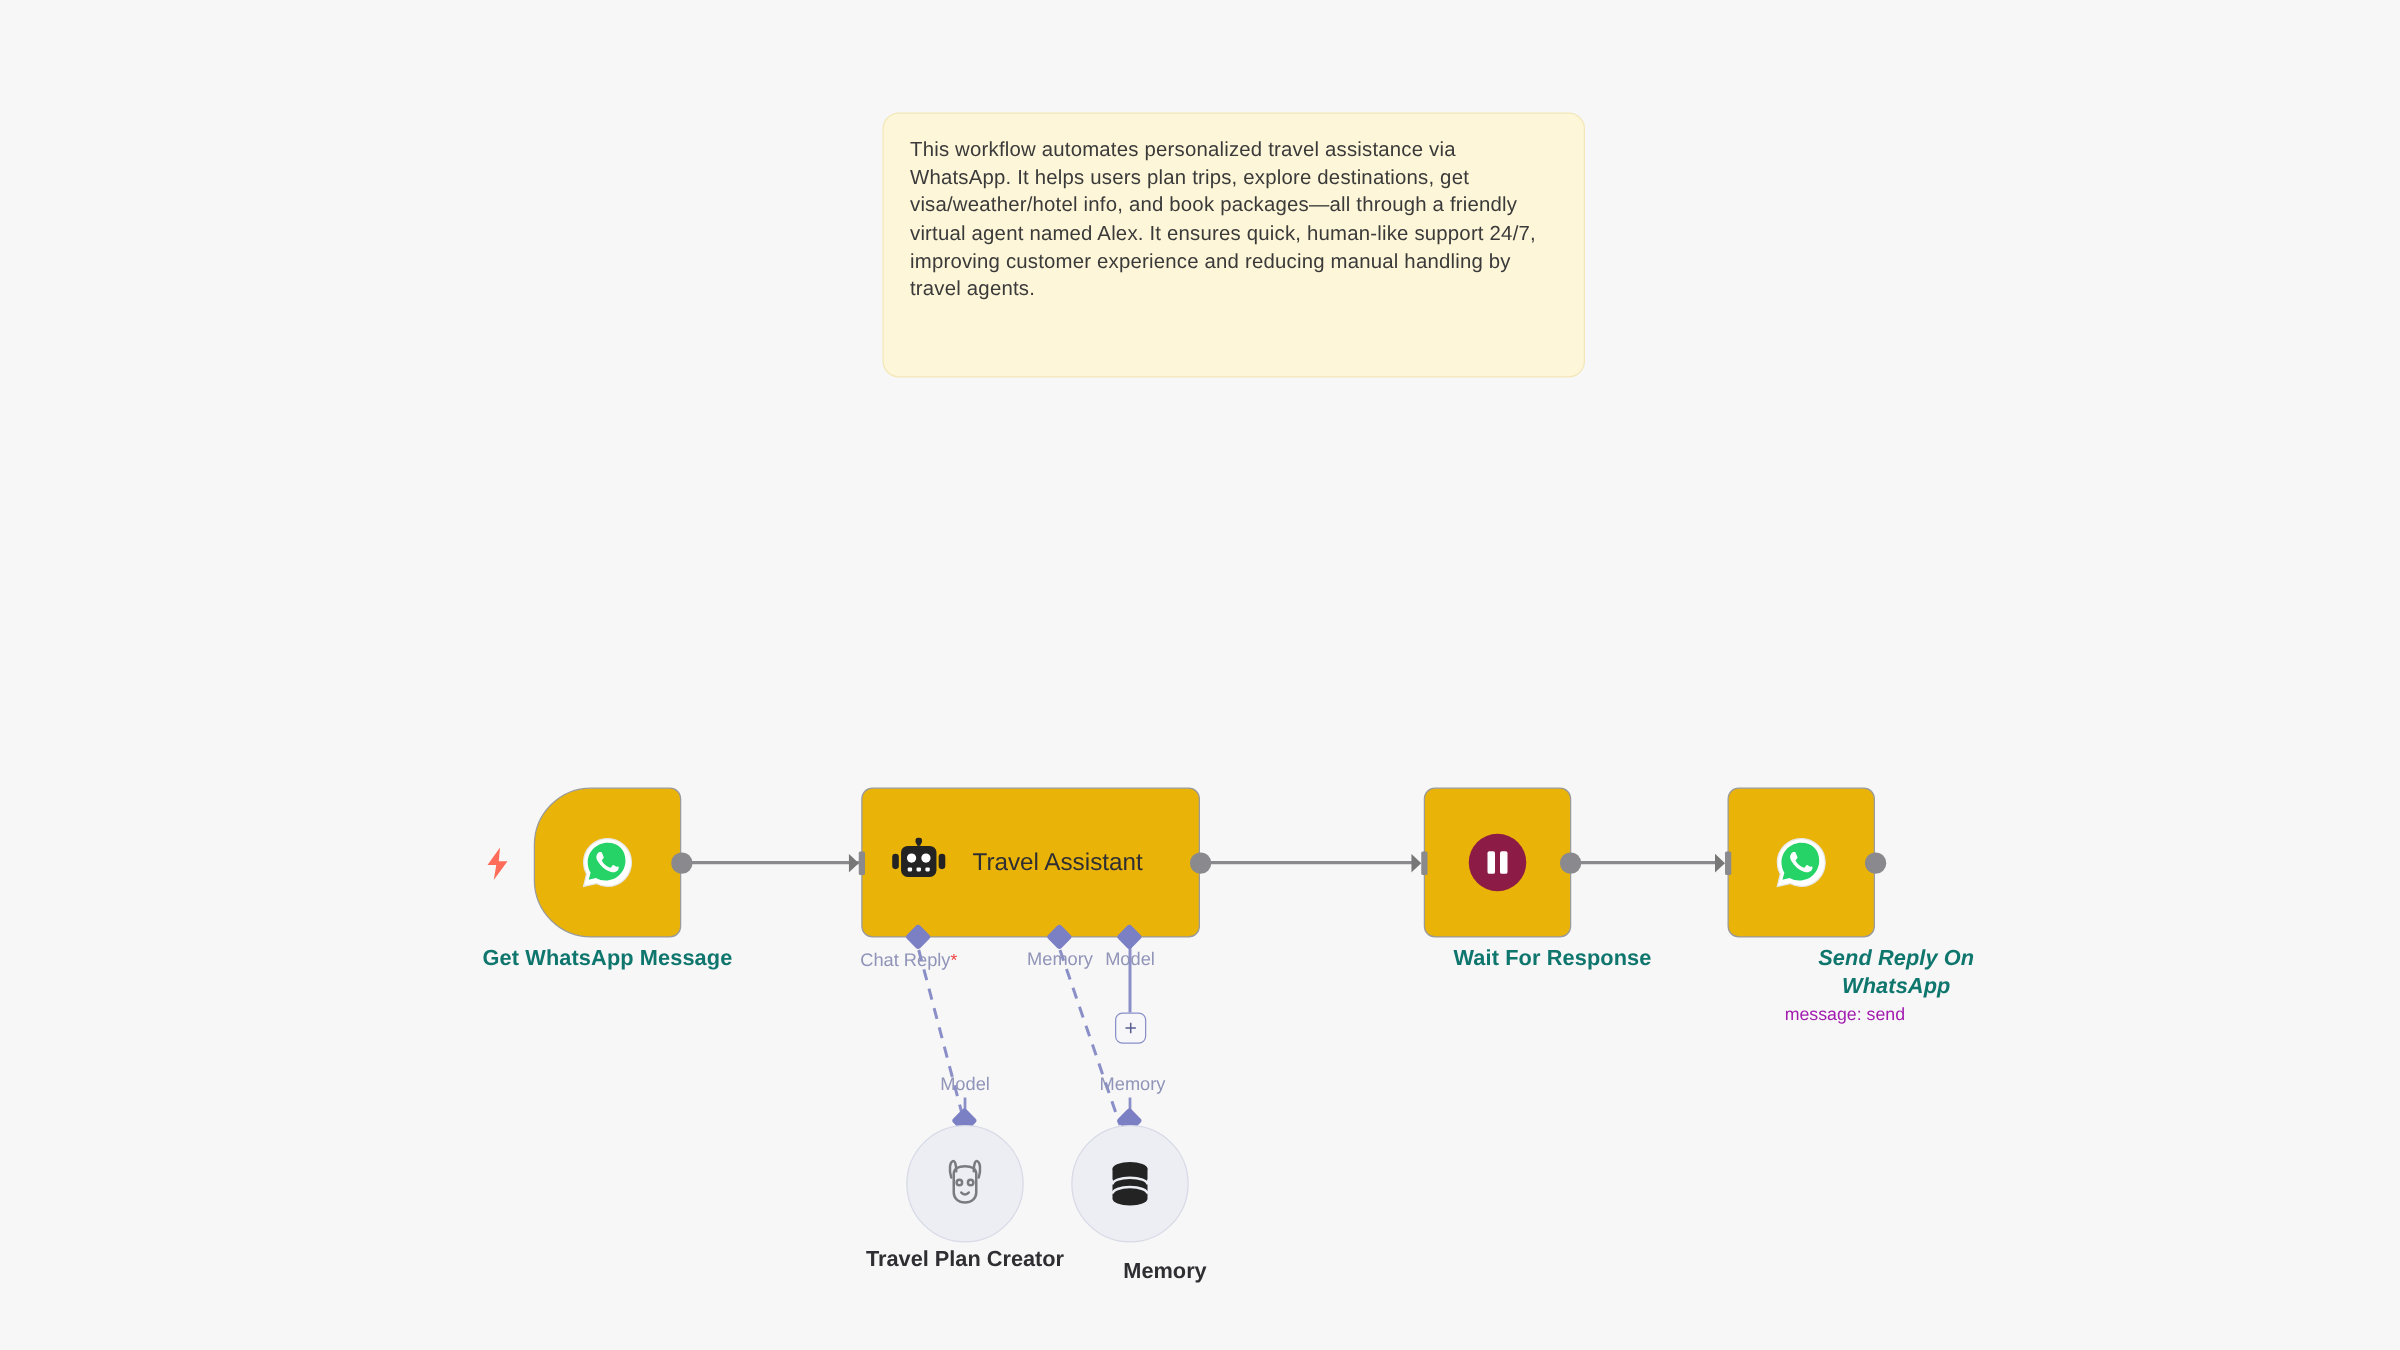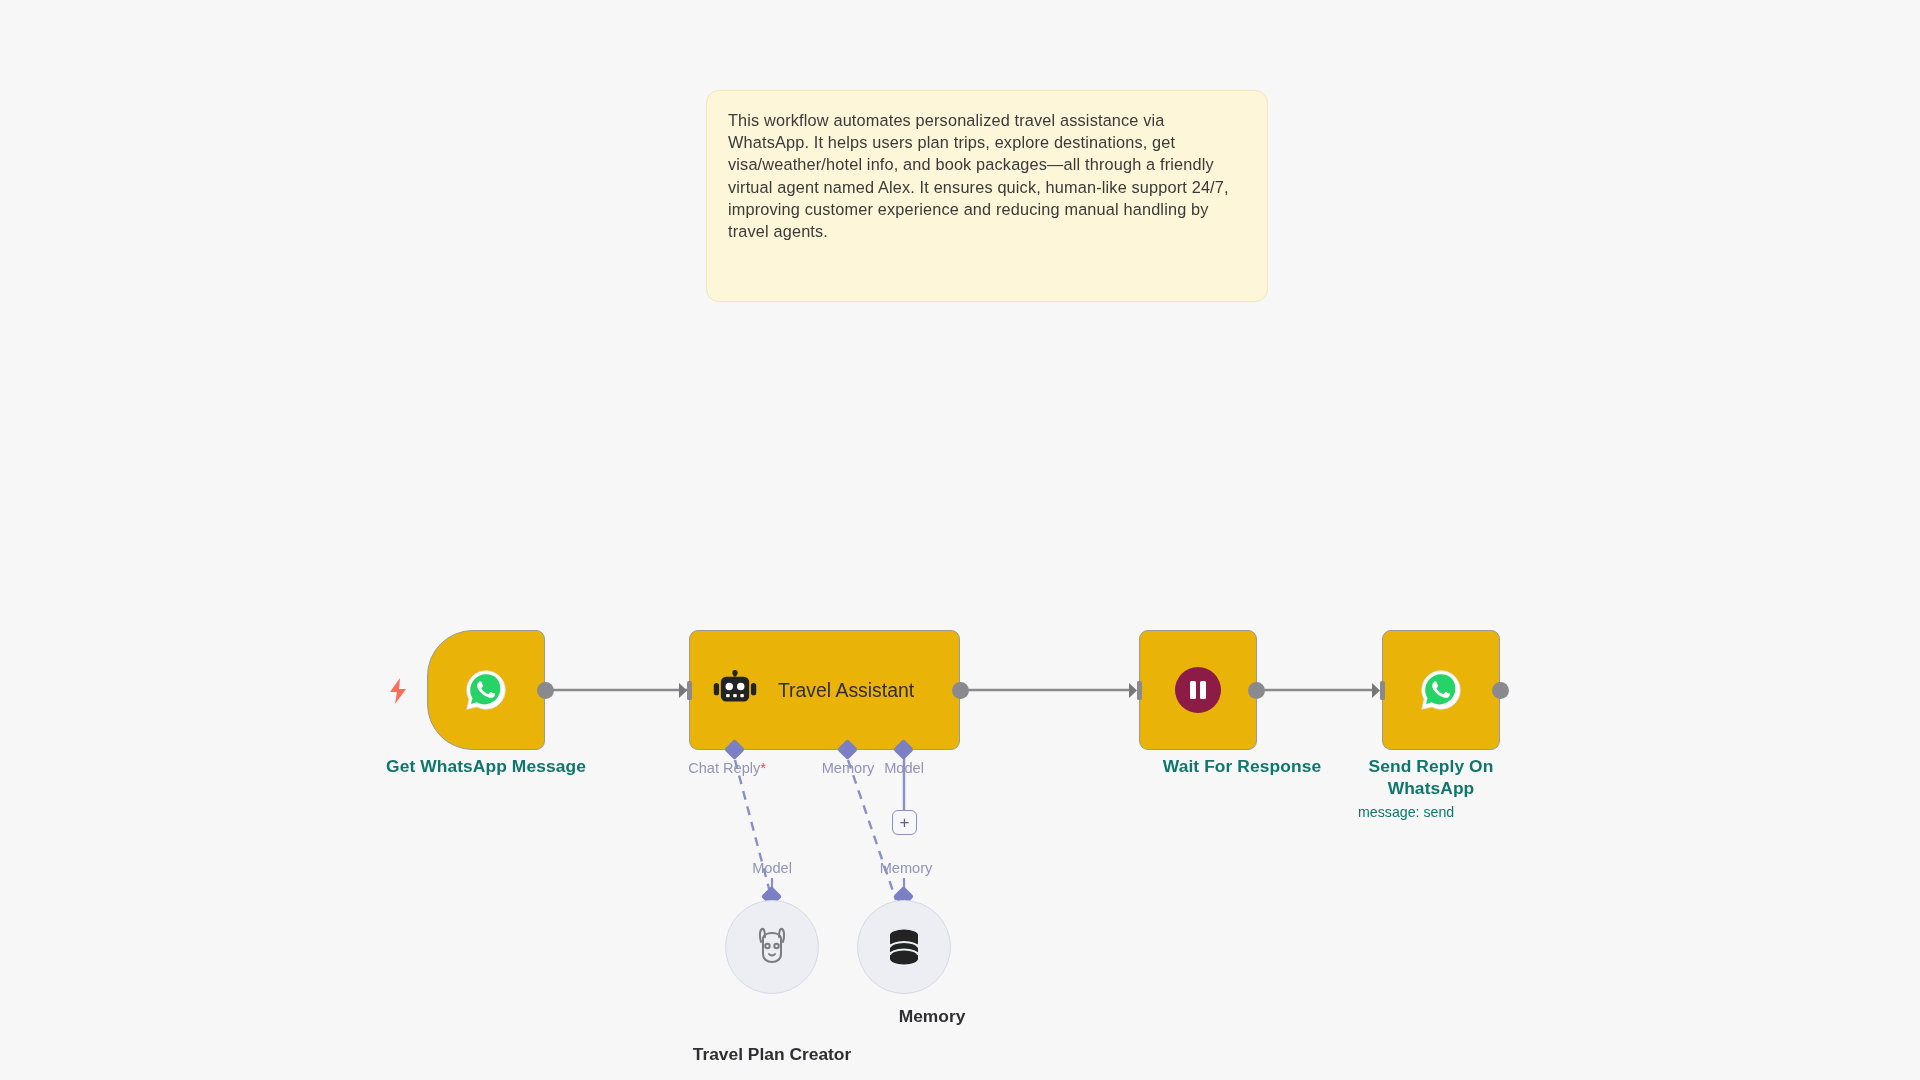--- a/index.html
+++ b/index.html
@@ -76,23 +76,23 @@
     position: absolute;
     text-align: center;
     font-size: 17.4px;
     font-weight: bold;
     color: #0f766e;
     line-height: 22px;
     letter-spacing: 0.005em;
   }
   .node-subtitle {
     position: absolute;
-    text-align: left;
+    text-align: right;
     font-size: 14.2px;
-    color: #0f766e;
+    color: #a21caf;
     line-height: 18px;
   }
 
   .inline-label {
     font-size: 19.4px;
     color: #2f2f33;
     margin-left: 20px;
     white-space: nowrap;
   }
 
@@ -275,21 +275,21 @@
   </div>
   <div class="out-dot" style="left:1248px; top:682px;"></div>
 
   <div class="node" style="left:1382px; top:630px; width:118px; height:120px;">
     <svg class="icon-wa" viewBox="0 0 48 48">
       <path d="M24 4C12.9 4 4 12.9 4 24c0 3.5.9 6.8 2.5 9.6L4 44l10.7-2.4C17.4 43.1 20.6 44 24 44c11.1 0 20-8.9 20-20S35.1 4 24 4z" fill="#ffffff" stroke="#e6e6e6" stroke-width="1"></path>
       <path d="M24 7.5c-9.1 0-16.5 7.4-16.5 16.5 0 3.1.9 6.1 2.4 8.6l-1.6 5.9 6-1.6c2.4 1.4 5.2 2.1 8.1 2.1h.1c9.1 0 16.5-7.4 16.5-16.5S33.1 7.5 24 7.5z" fill="#25d366"></path>
       <path d="M32.3 27.7c-.5-.2-2.7-1.3-3.1-1.5-.4-.2-.7-.2-1 .2-.3.5-1.1 1.4-1.4 1.7-.3.3-.5.3-1 .1-.5-.2-2-.7-3.8-2.3-1.4-1.2-2.3-2.8-2.6-3.2-.3-.5 0-.7.2-1 .2-.2.5-.5.7-.8.2-.3.3-.5.5-.8.2-.3.1-.6 0-.8-.1-.2-1-2.4-1.4-3.3-.4-.9-.7-.7-1-.8h-.9c-.3 0-.8.1-1.2.6-.4.5-1.6 1.5-1.6 3.7s1.6 4.3 1.9 4.6c.2.3 3.2 4.9 7.8 6.8 1.1.5 1.9.8 2.6 1 1.1.3 2.1.3 2.9.2.9-.1 2.7-1.1 3.1-2.2.4-1.1.4-2 .3-2.2-.1-.2-.4-.3-.9-.5z" fill="#ffffff"></path>
     </svg>
   </div>
-  <div class="node-title" style="left:1348px; top:755px; width:166px;">Send Reply On WhatsApp</div>
+  <div class="node-title" style="left:1434px; top:755px; width:166px;font-style:italic;">Send Reply On WhatsApp</div>
   <div class="node-subtitle" style="left:1358px; top:803px; width:166px;">message: send</div>
   <div class="in-arrow" style="left:1372px; top:681px;">
     <svg viewBox="0 0 16 19">
         <path d="M0 2 L8 9.5 L0 17 Z" fill="#777"></path>
         <rect x="8" y="0" width="5" height="19" rx="1.5" fill="#8a8a8e"></rect>
       </svg>
   </div>
   <div class="out-dot" style="left:1492px; top:682px;"></div>
 
   <div class="port-label" style="left:722px; top:860px; width:100px;">Model</div>
@@ -299,21 +299,21 @@
       <g fill="none" stroke="#7a7a80" stroke-width="2" stroke-linecap="round" stroke-linejoin="round">
         <path d="M9 16 C7 9 8 4 10 3 C12 2 13 6 13 11"></path>
         <path d="M31 16 C33 9 32 4 30 3 C28 2 27 6 27 11"></path>
         <path d="M11 13 C11 9 15 7 20 7 C25 7 29 9 29 13 L29 28 C29 33 25 36 20 36 C15 36 11 33 11 28 Z"></path>
         <circle cx="15.5" cy="20" r="2.2"></circle>
         <circle cx="24.5" cy="20" r="2.2"></circle>
         <path d="M17 28 C18.5 30 21.5 30 23 28"></path>
       </g>
     </svg>
   </div>
-  <div class="subnode-title" style="left:672px; top:1043px; width:200px;">Travel Plan Creator</div>
+  <div class="subnode-title" style="left:672px; top:996px; width:200px;">Travel Plan Creator</div>
 
   <div class="port-label" style="left:856px; top:860px; width:100px;">Memory</div>
   <div class="diamond" style="left:896px; top:889px;"></div>
   <div class="subnode" style="left:857px; top:900px;">
     <svg width="40" height="42" viewBox="0 0 40 42">
       <ellipse cx="20" cy="9" rx="14" ry="5.4" fill="#232323"></ellipse>
       <path d="M6 9 L6 17 C6 20 12.3 22.4 20 22.4 C27.7 22.4 34 20 34 17 L34 9" fill="#232323"></path>
       <ellipse cx="20" cy="21.5" rx="14" ry="5.4" fill="#232323" stroke="#eceef4" stroke-width="2"></ellipse>
       <path d="M6 21.5 L6 29 C6 32 12.3 34.4 20 34.4 C27.7 34.4 34 32 34 29 L34 21.5" fill="#232323"></path>
       <ellipse cx="20" cy="29" rx="14" ry="5.4" fill="#232323" stroke="#eceef4" stroke-width="2"></ellipse>

